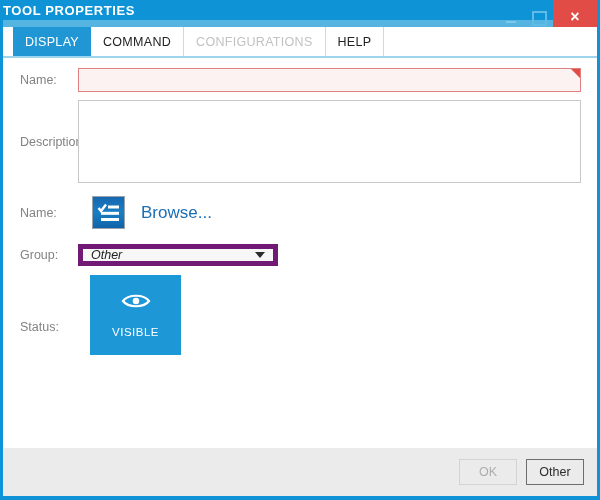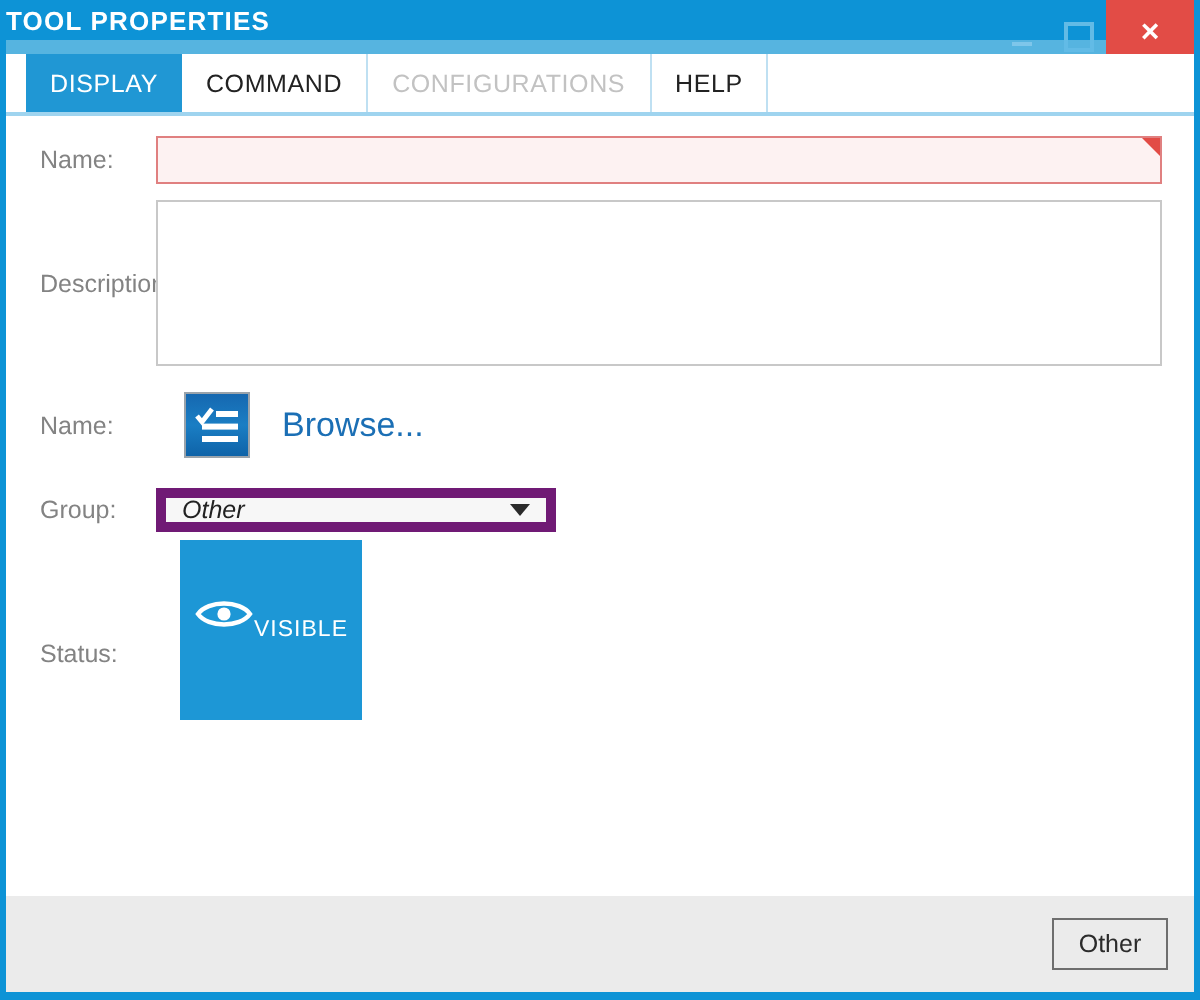--- a/index.html
+++ b/index.html
@@ -237,23 +237,24 @@
     height: 0;
     border-left: 5px solid transparent;
     border-right: 5px solid transparent;
     border-top: 6px solid #2b2b2b;
   }
 
   
   .row-status { left: 0; top: 212px; width: 600px; height: 90px; }
   .status-tile {
     width: 91px;
-    height: 90px;
+    height: 80px;
     background: #1d97d6;
     display: flex;
+    flex-direction: column;
     align-items: center;
     justify-content: center;
     margin-left: 12px;
     cursor: default;
   }
   .status-tile .eye { margin-bottom: 12px; }
   .status-label {
     color: #ffffff;
     font-size: 11.5px;
     letter-spacing: 0.5px;
@@ -370,16 +371,17 @@
             <circle cx="15" cy="9" r="3.3" fill="#ffffff"></circle>
           </svg>
         </span>
         <span class="status-label">VISIBLE</span>
       </div>
     </div>
 
   </div>
 
   <div class="footer">
+    <div class="btn disabled">OK</div>
     <div class="btn primary">Other</div>
   </div>
 
 </div>
 
 </body></html>

